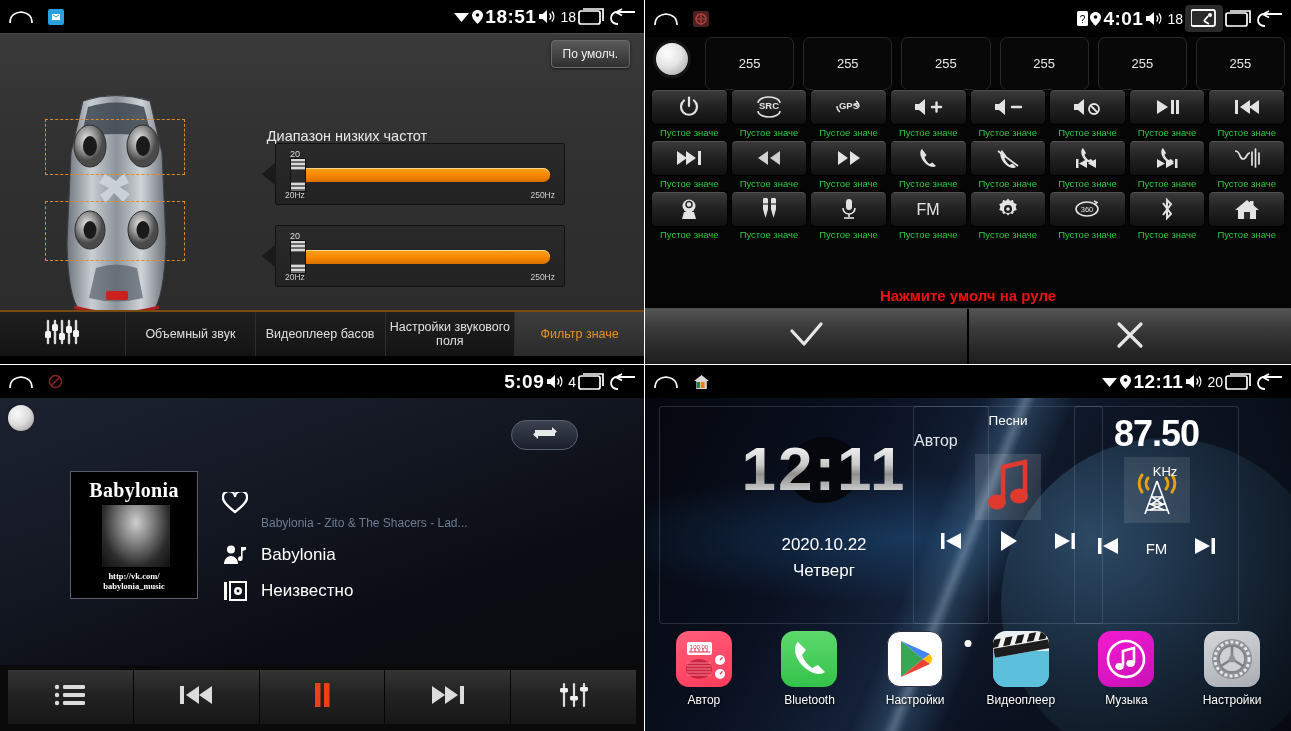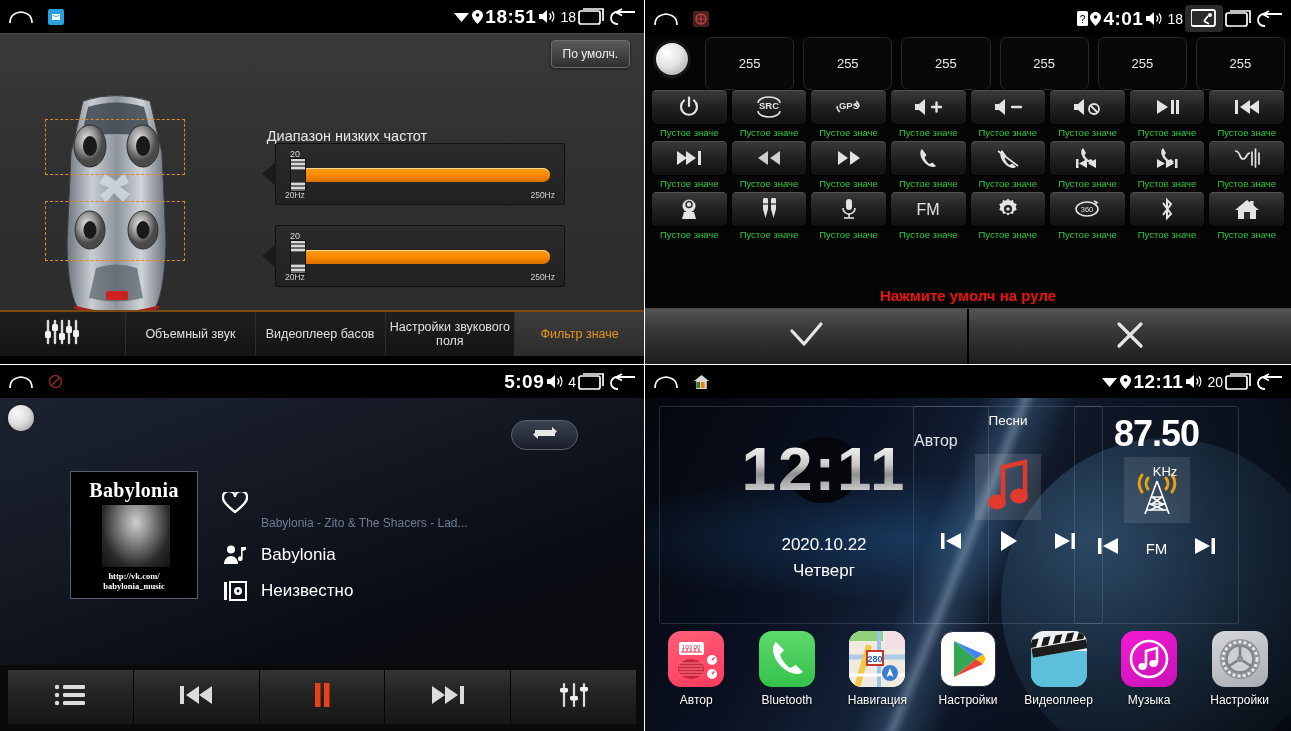--- a/index.html
+++ b/index.html
@@ -1118,40 +1118,20 @@
 
         <div class="dock-item">
           <div class="dock-icon ico-phone">
             <svg width="40" height="40" viewBox="0 0 40 40">
                 <path d="M9 3 c-5 3.5 -4 16 6 25 c8 7.5 17 8.5 21 5 l-7-7 -6 3 c-4-3 -8-7.5 -10-13 l4-5 z" fill="#fff"></path>
               </svg>
           </div>
           <div class="dock-label">Bluetooth</div>
         </div>
 
-        <div class="dock-item">
-          <div class="dock-icon ico-nav">
-            <svg width="56" height="56" viewBox="0 0 56 56">
-              <rect width="56" height="56" fill="#f0ebe1"></rect>
-              <rect x="0" y="0" width="34" height="10" fill="#8ed17a"></rect>
-              <rect x="36" y="0" width="20" height="18" fill="#f5dde4"></rect>
-              <path d="M0 26 h56" stroke="#aecbe8" stroke-width="5"></path>
-              <path d="M30 0 v56" stroke="#9cc3e8" stroke-width="4"></path>
-              <path d="M8 56 L20 14" stroke="#f6c64a" stroke-width="6"></path>
-              <path d="M0 44 h56" stroke="#fff" stroke-width="3"></path>
-              <g>
-                  <path d="M18 20 h16 v14 h-16 z" fill="#fff" stroke="#c6352d" stroke-width="2" rx="2"></path>
-              <text x="26" y="31" font-size="9" font-weight="bold" font-family="Liberation Sans" text-anchor="middle" fill="#2a5fa8">280</text>
-                </g>
-              <circle cx="41" cy="42" r="8" fill="#3c7fd0"></circle>
-              <path d="M41 37 L44.5 46 L41 44 L37.5 46 Z" fill="#fff"></path>
-            </svg>
-          </div>
-          <div class="dock-label">Навигация</div>
-        </div>
 
         <div class="dock-item">
           <div class="dock-icon ico-apps">
             <svg width="36" height="40" viewBox="0 0 36 40">
               <path d="M4 2 L26 20 L4 38 Z" fill="#34a853"></path>
               <path d="M4 2 L26 20 L33 15 Z" fill="#4285f4"></path>
               <path d="M4 38 L26 20 L33 25 Z" fill="#ea4335"></path>
               <path d="M26 20 L33 15 L35.5 20 L33 25 Z" fill="#fbbc04"></path>
             </svg>
           </div>

